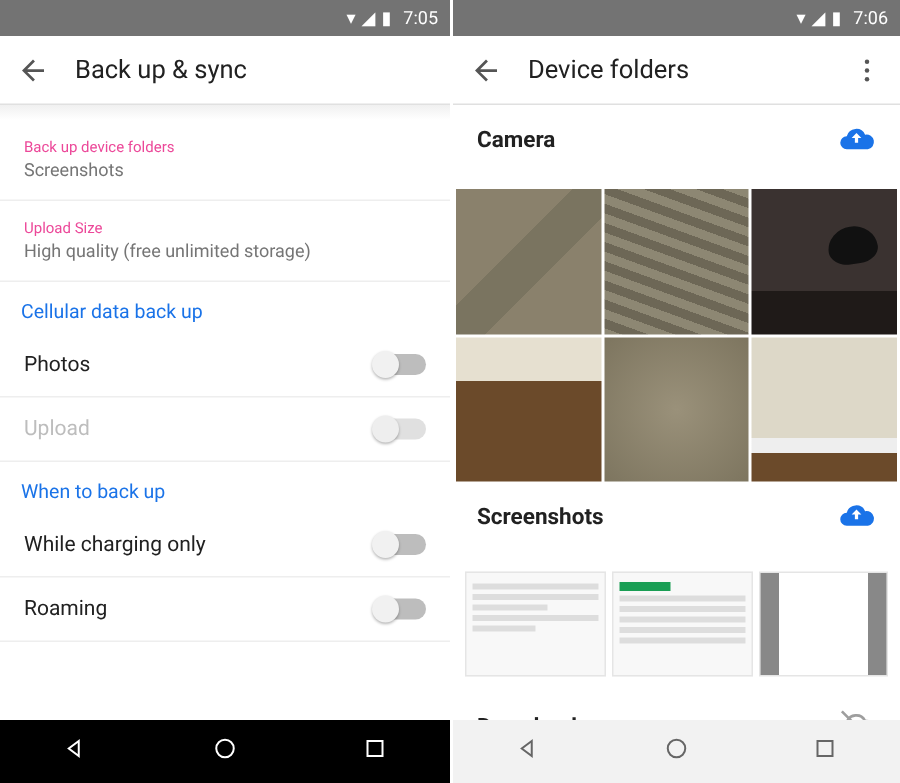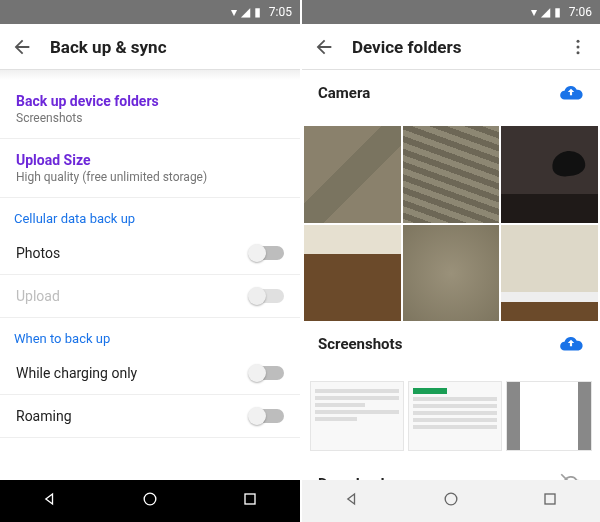--- a/index.html
+++ b/index.html
@@ -2,26 +2,26 @@
 <html><head>
 <meta charset="utf-8">
 <style>
   * { margin: 0; padding: 0; box-sizing: border-box; font-family: Roboto, Arial, sans-serif; }
   body { background: #fff; width: 600px; height: 522px; display: flex; }
   .phone { width: 300px; height: 522px; display: flex; flex-direction: column; background: #fff; position: relative; overflow: hidden; }
   .phone + .phone { border-left: 2px solid #fff; }
   .statusbar { height: 24px; background: #737373; color: #fff; display: flex; align-items: center; justify-content: flex-end; padding: 0 8px; font-size: 12px; gap: 4px; }
   .statusbar .time { margin-left: 4px; }
   .appbar { height: 46px; background: #fff; display: flex; align-items: center; padding: 0 10px; gap: 16px; border-bottom: 1px solid #e0e0e0; }
-  .appbar .title { font-size: 17px; font-weight: 700; color: #212121; flex: 1; }
+  .appbar .title { font-size: 17px; font-weight: 400; color: #212121; flex: 1; }
   .iconbtn { width: 24px; height: 24px; display: flex; align-items: center; justify-content: center; color: #555; }
   .content { flex: 1; overflow: hidden; background: #fff; }
   .scroll-shadow { height: 10px; background: linear-gradient(#f0f0f0,#fff); }
   .row { padding: 13px 16px; border-bottom: 1px solid #eee; }
-  .row .primary { font-size: 14px; color: #6d28d9; font-weight: bold; }
+  .row .primary { font-size: 10px; color: #ec4899; }
   .row .secondary { font-size: 12px; color: #757575; margin-top: 2px; }
   .section { padding: 13px 14px 6px; font-size: 13px; color: #1a73e8; font-weight: 400; border-bottom: none; }
   .toggle-row { display: flex; align-items: center; justify-content: space-between; padding: 13px 16px; border-bottom: 1px solid #eee; }
   .toggle-row .label { font-size: 14px; color: #212121; }
   .toggle-row.disabled .label { color: #bdbdbd; }
   .switch { width: 34px; height: 14px; background: #bdbdbd; border-radius: 7px; position: relative; }
   .switch::after { content: ""; position: absolute; width: 18px; height: 18px; background: #f1f1f1; border-radius: 50%; top: -2px; left: -2px; box-shadow: 0 1px 2px rgba(0,0,0,.3); }
   .switch.off-disabled { background: #e0e0e0; }
   .switch.off-disabled::after { background: #eee; }
   .navbar { height: 42px; background: #000; display: flex; align-items: center; justify-content: space-around; }

